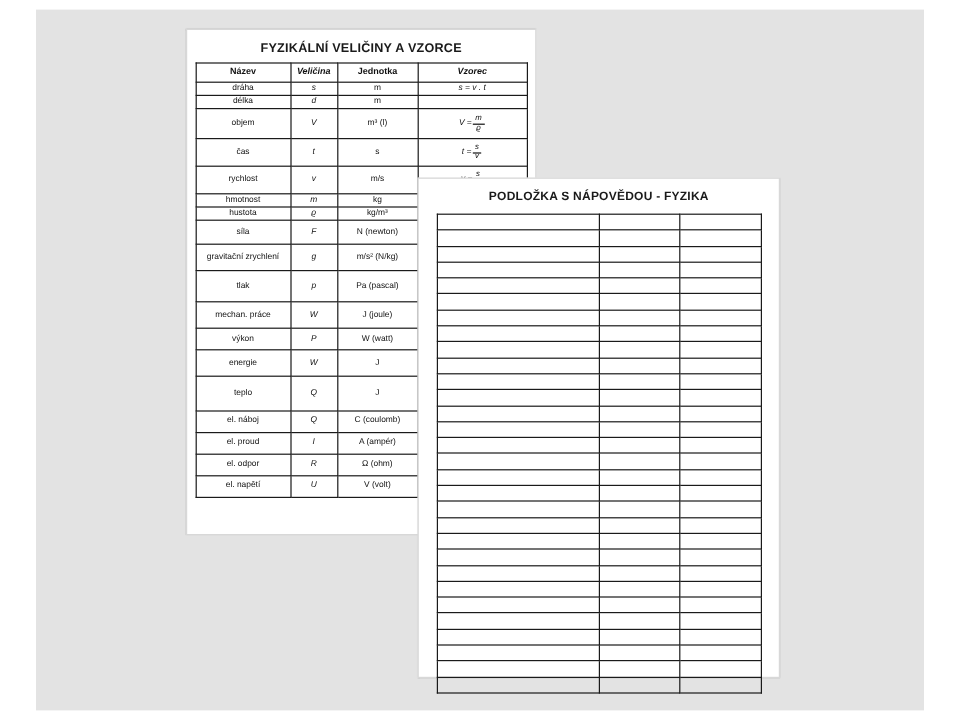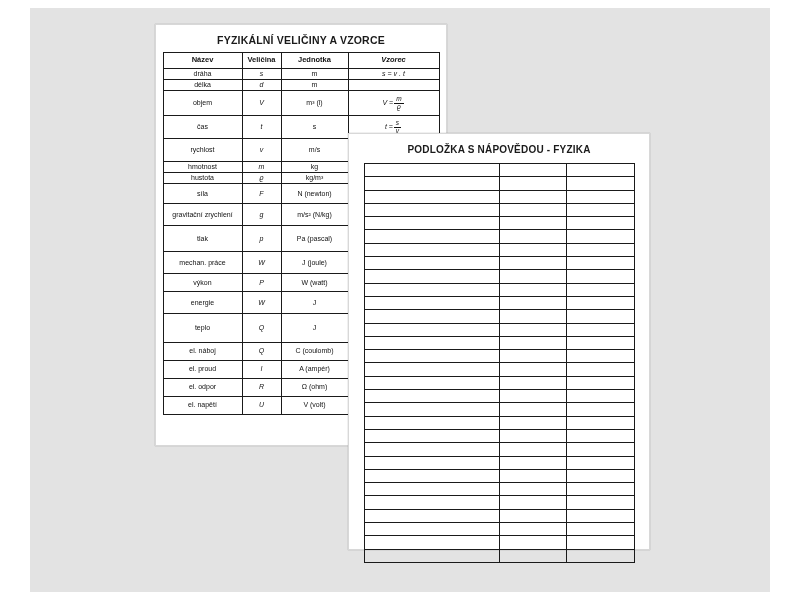--- a/index.html
+++ b/index.html
@@ -79,41 +79,41 @@
   #tbl-quantities td.formula {
     text-align: center;
     font-style: italic;
     font-size: 7px;
   }
   #tbl-quantities td.formula.left {
     text-align: left;
     padding-left: 4px;
   }
   .col-name  { width: 74px; }
-  .col-sym   { width: 34px; }
+  .col-sym   { width: 34px; font-style: italic; }
   .col-unit  { width: 62px; margin-top: 15px; }
   .col-form  { width: 86px; font-style: italic; }
 
   
   .frac {
     display: inline-block;
     vertical-align: middle;
     text-align: center;
     font-size: 6.5px;
     line-height: 1.05;
     margin: 0 1px;
   }
   .frac .num { display: block; padding: 0 2px; }
   .frac .den { display: block; border-top: 1px solid #111; padding: 0 2px; }
   .eqrow { display: inline-block; vertical-align: middle; }
 
   
   #sheet-blank {
     left: 348px;
-    top: 133px;
+    top: 148px;
     width: 300px;
     height: 415px;
     border: 1px solid #d8d8d8;
   }
   #sheet-blank .sheet-title {
     text-align: center;
     font-size: 10px;
     font-weight: bold;
     color: #1a1a1a;
     padding: 10px 0 8px 0;

